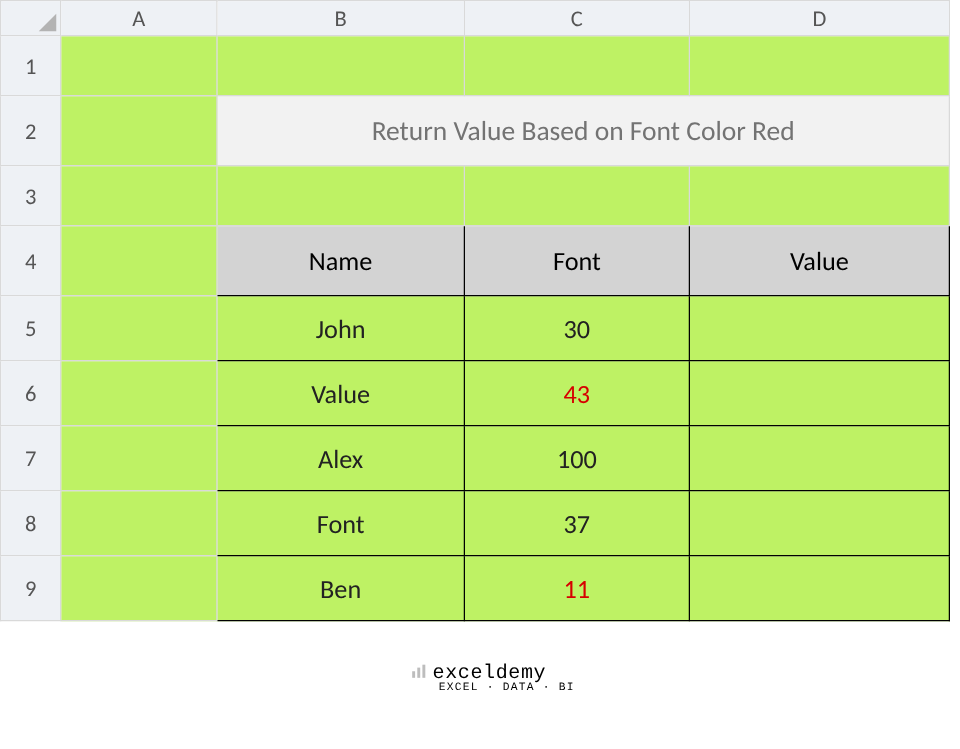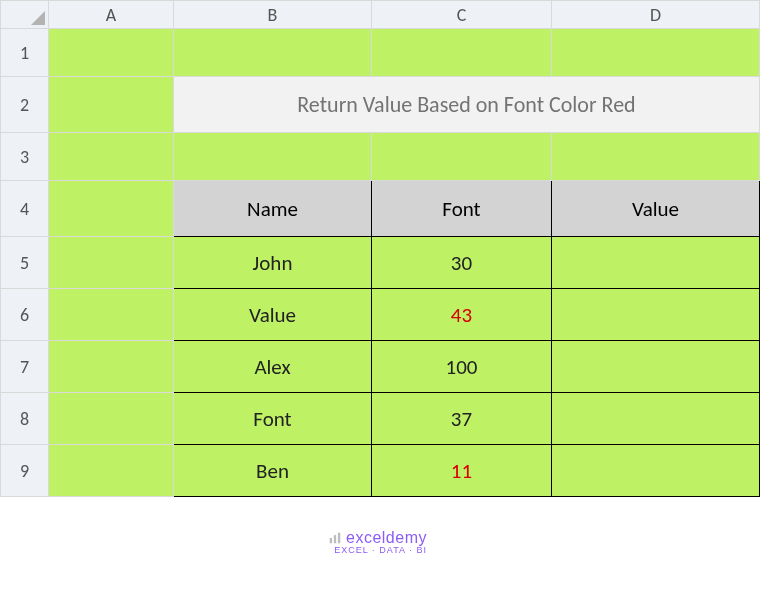--- a/index.html
+++ b/index.html
@@ -70,31 +70,32 @@
     border: 1px solid #000 !important;
   }
   .tbl-cell {
     border: 1px solid #000 !important;
     font-size: 21px;
     color: #222;
   }
   .red { color: #d60000; }
   .watermark {
     position: absolute;
-    color: #8b5cf6;
+    color: #000000;
     font-size: 16px;
     letter-spacing: 0.5px;
-    font-family: Liberation Sans, sans-serif;
+    font-family: Liberation Mono, monospace;
   }
   .watermark .sub {
     font-size: 9px;
     letter-spacing: 1px;
     display: block;
     text-align: right;
     margin-top: -2px;
+    margin-left: 23px;
   }
   .wm-icon {
     display: inline-block;
     width: 14px; height: 14px;
     margin-right: 4px;
     vertical-align: -2px;
   }
 </style>
 </head>
 <body>

